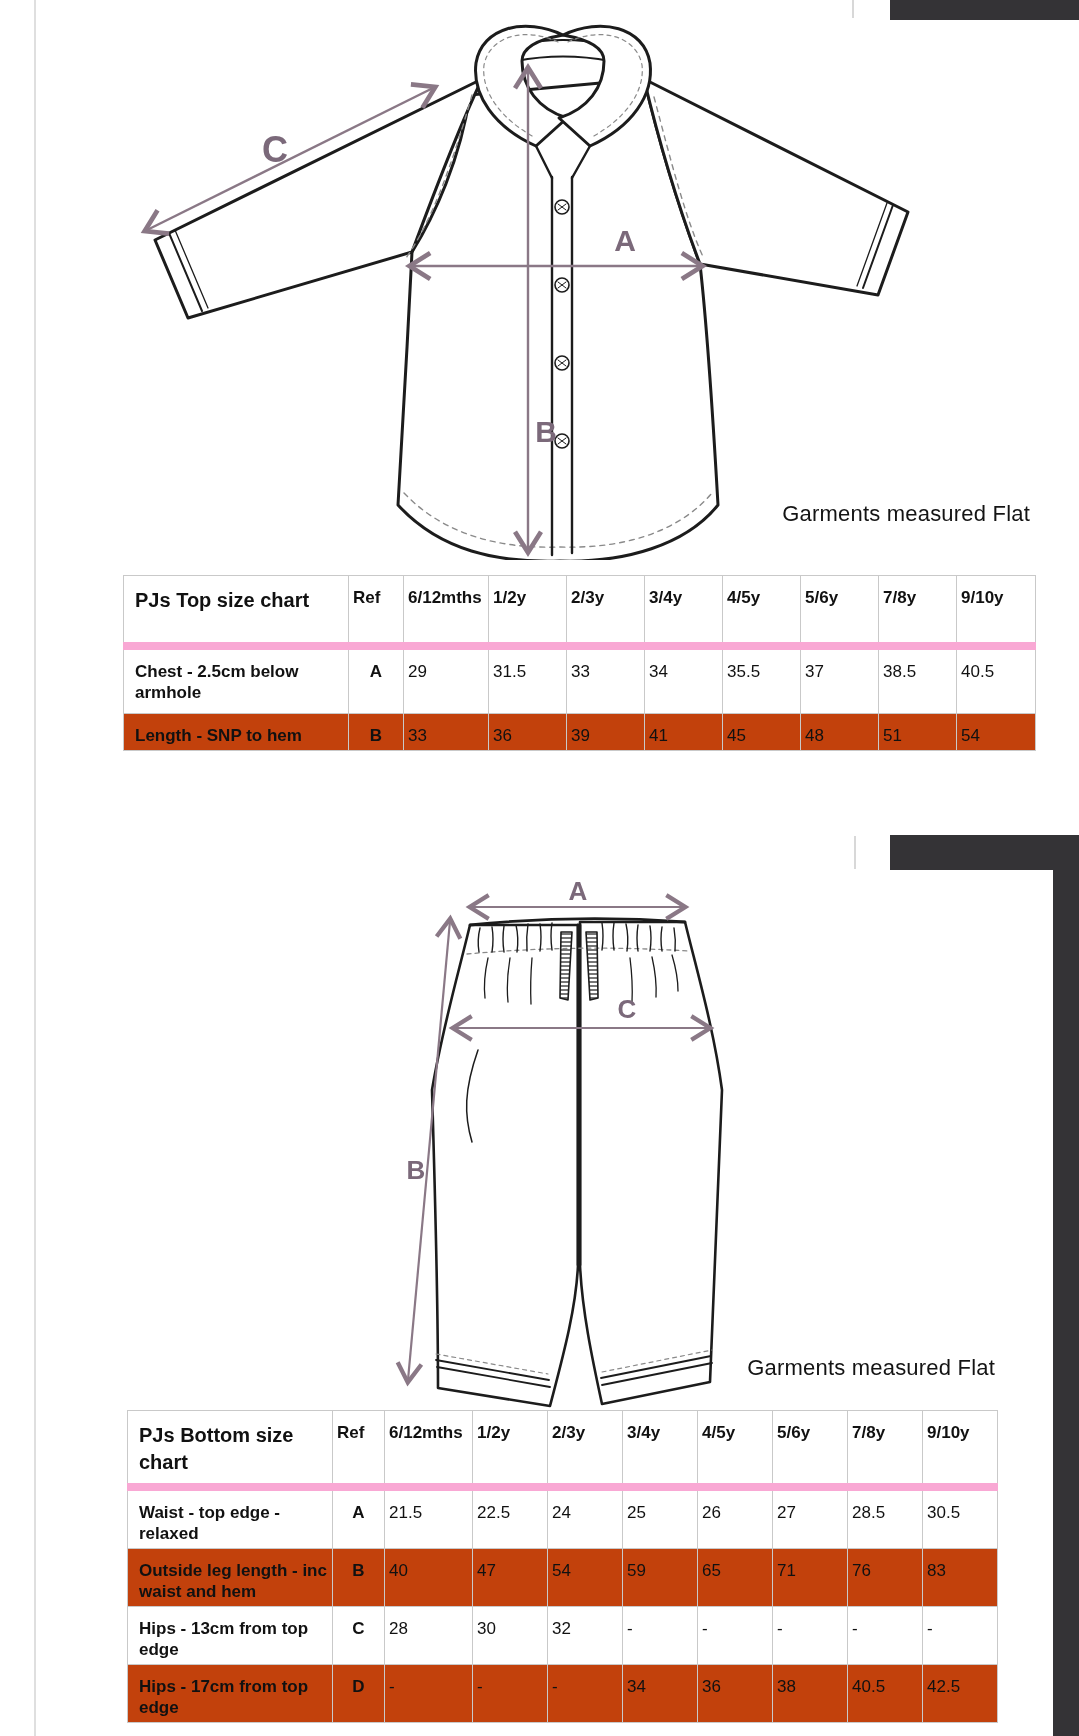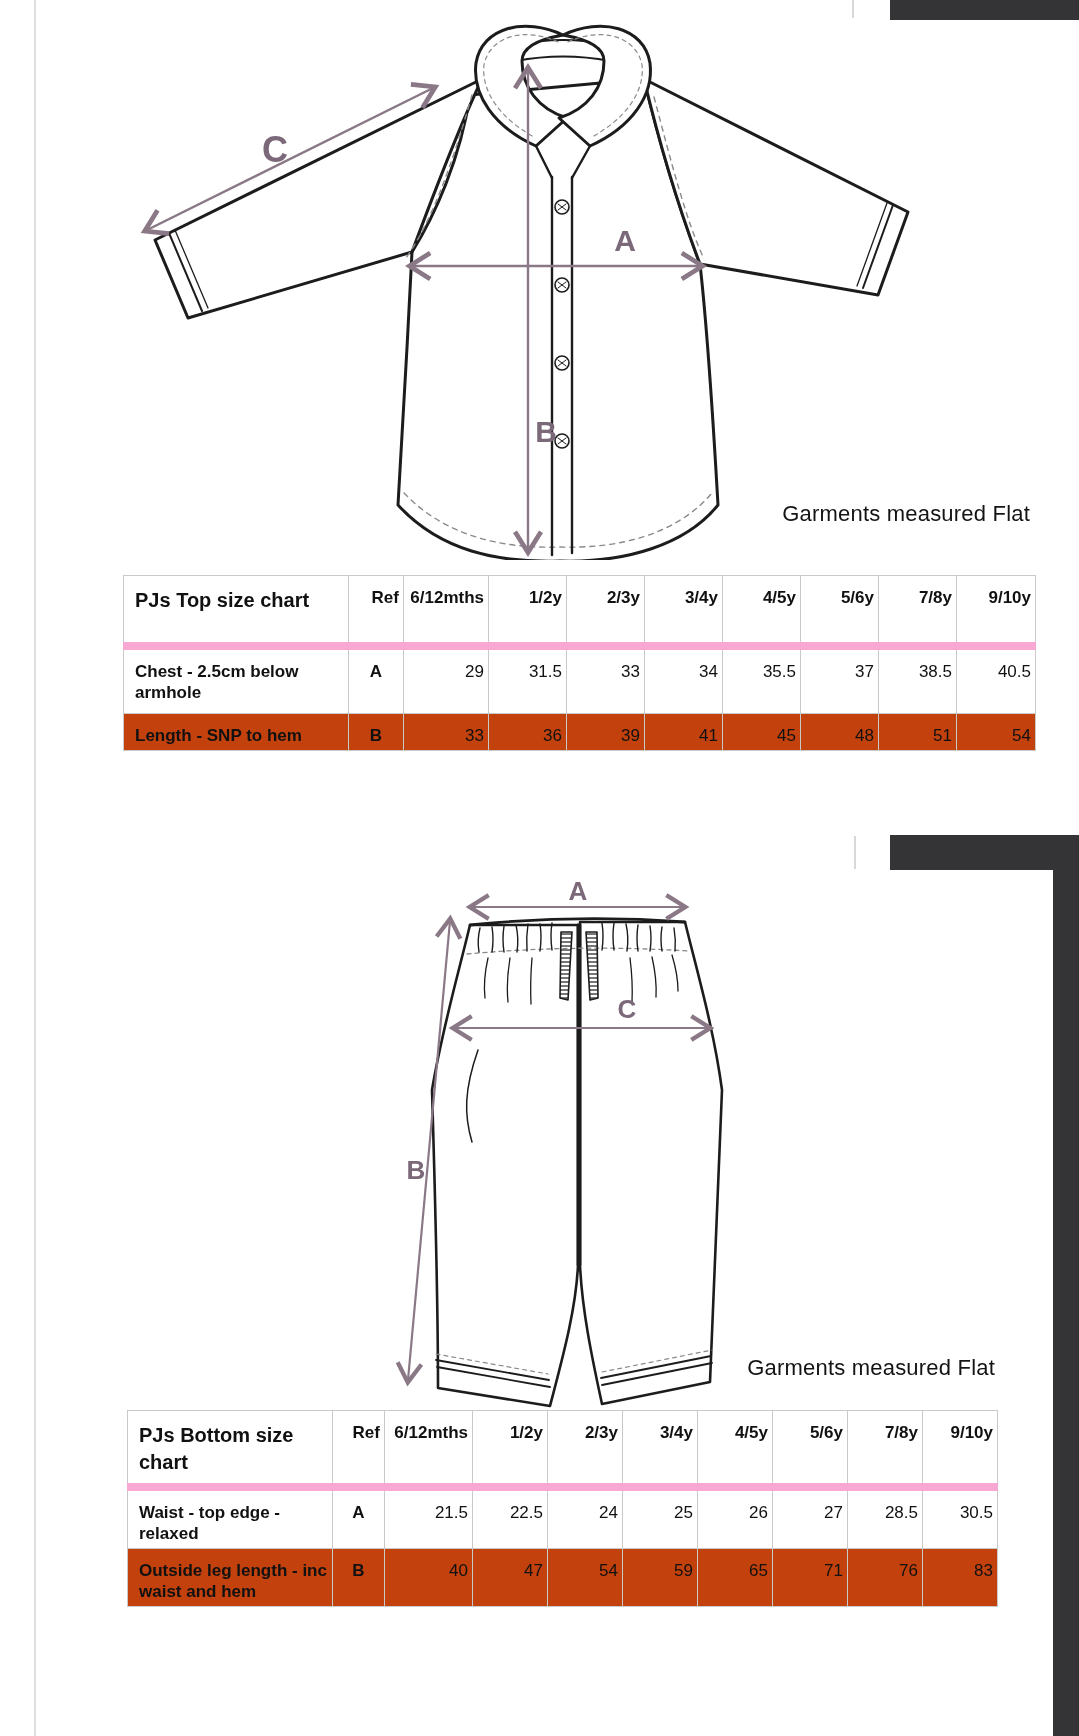--- a/index.html
+++ b/index.html
@@ -23,25 +23,25 @@
   .flat-note{position:absolute;font-size:22px;color:#141414;letter-spacing:.2px;}
   #note-top{top:501px;right:49px;}
   #note-bottom{top:1355px;right:84px;}
 
   
   .size-table{position:absolute;border-collapse:collapse;table-layout:fixed;background:#fff;}
   #table-top{left:123px;top:575px;width:912px;}
   #table-bottom{left:127px;top:1410px;width:870px;}
   .size-table th,.size-table td{border:1px solid #c9c9c9;vertical-align:top;
       padding:11px 4px 4px 4px;font-size:17px;line-height:1.24;color:#111;}
-  .size-table th{font-weight:bold;text-align:right;}
+  .size-table th{font-weight:bold;text-align:left;}
   .size-table th.title{text-align:left;padding-left:11px;font-size:20px;line-height:1.35;}
   .size-table td.lbl{text-align:left;font-weight:bold;padding-left:11px;}
   .size-table td.ref{font-weight:bold;text-align:center;}
-  .size-table td.val{text-align:right;}
+  .size-table td.val{text-align:left;}
   .size-table tr.head th{border-bottom:8px solid #f9a8d4;}
   .size-table tr.shade td{background:#c2410c;}
 </style>
 </head>
 <body>
 
 <div class="page">
 
   <div class="edge-line" id="left-line"></div>
   <div class="dark-panel" id="dark-top"></div>
@@ -286,16 +286,40 @@
       <td class="ref">B</td>
       <td class="val">40</td>
       <td class="val">47</td>
       <td class="val">54</td>
       <td class="val">59</td>
       <td class="val">65</td>
       <td class="val">71</td>
       <td class="val">76</td>
       <td class="val">83</td>
     </tr>
+    <tr style="height:58px">
+      <td class="lbl">Hips - 13cm from top edge</td>
+      <td class="ref">C</td>
+      <td class="val">28</td>
+      <td class="val">30</td>
+      <td class="val">32</td>
+      <td class="val">-</td>
+      <td class="val">-</td>
+      <td class="val">-</td>
+      <td class="val">-</td>
+      <td class="val">-</td>
+    </tr>
+    <tr class="shade" style="height:54px">
+      <td class="lbl">Hips - 17cm from top edge</td>
+      <td class="ref">D</td>
+      <td class="val">-</td>
+      <td class="val">-</td>
+      <td class="val">-</td>
+      <td class="val">34</td>
+      <td class="val">36</td>
+      <td class="val">38</td>
+      <td class="val">40.5</td>
+      <td class="val">42.5</td>
+    </tr>
   </tbody>
     </table>
 
 </div>
 
 </body></html>

